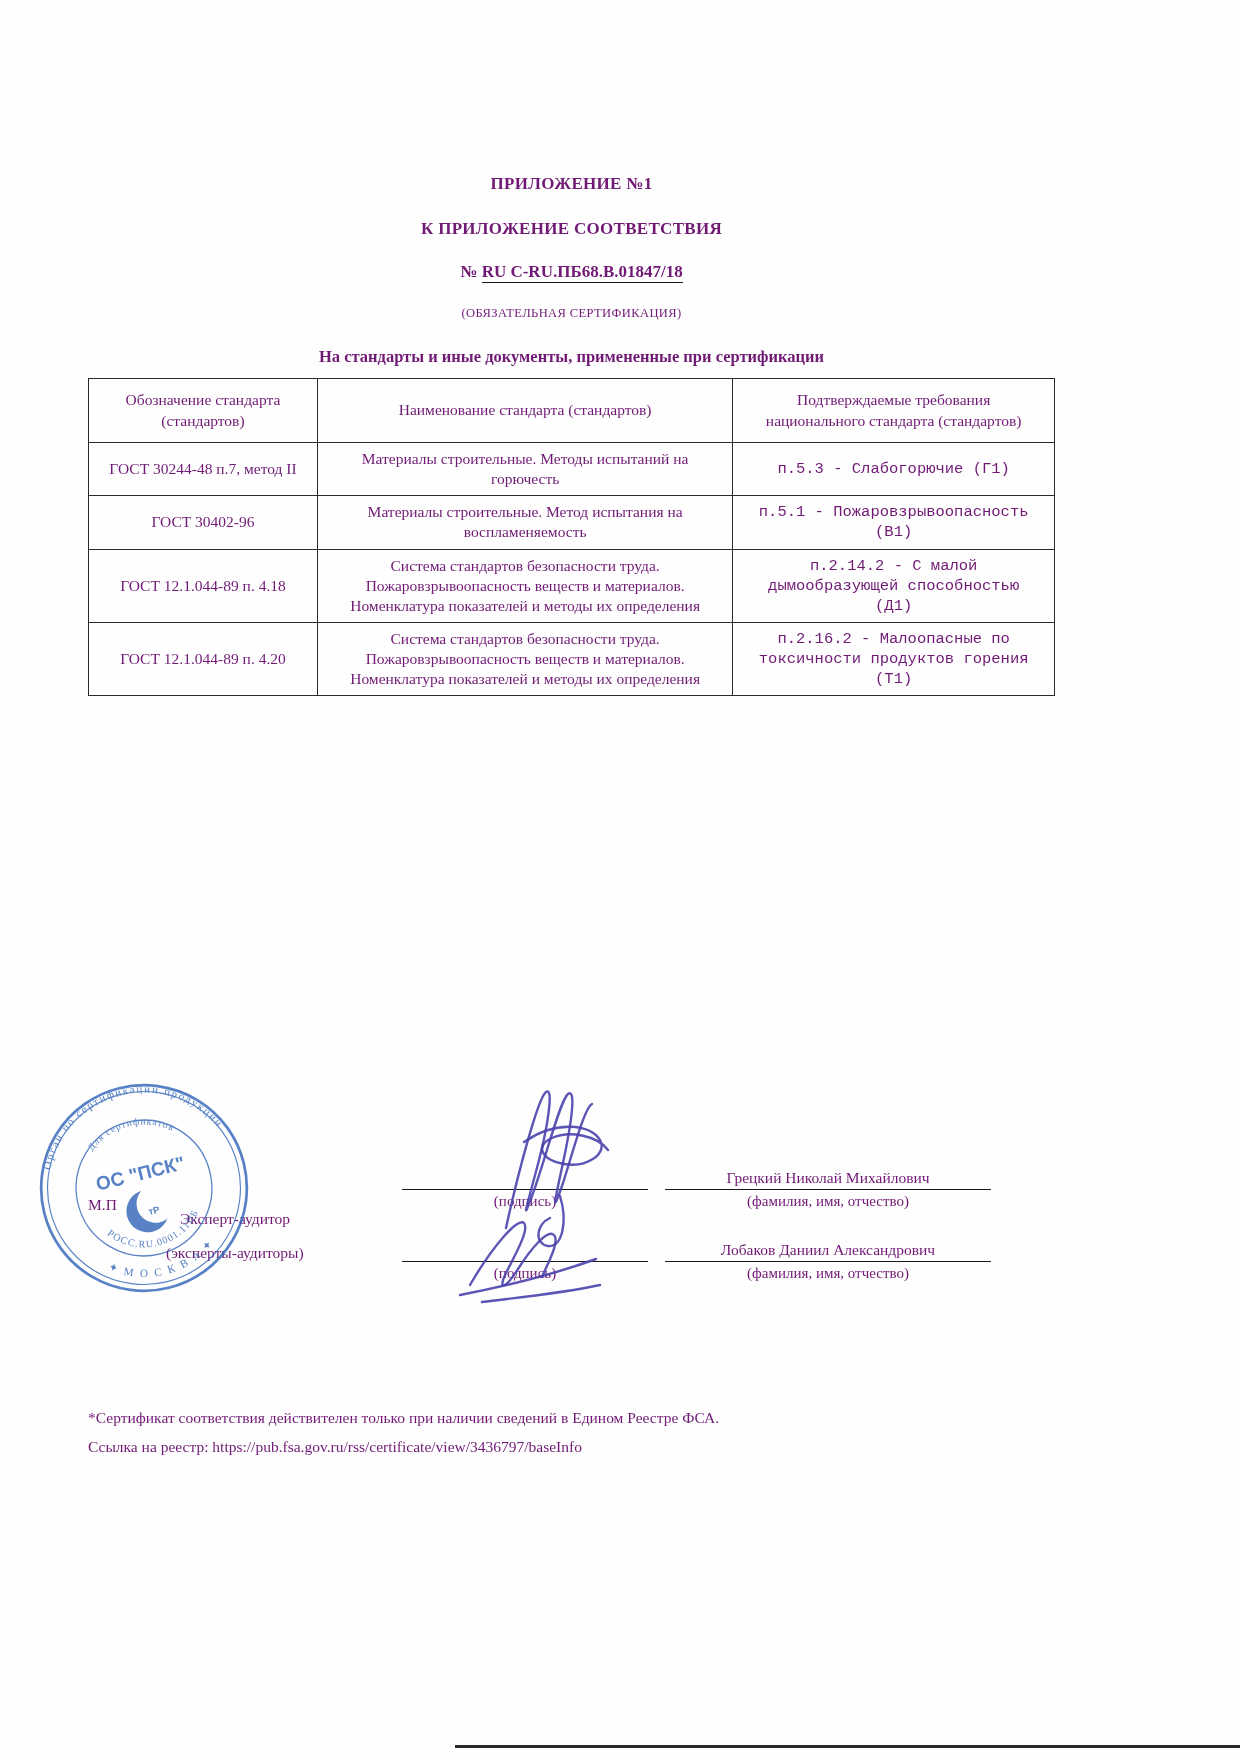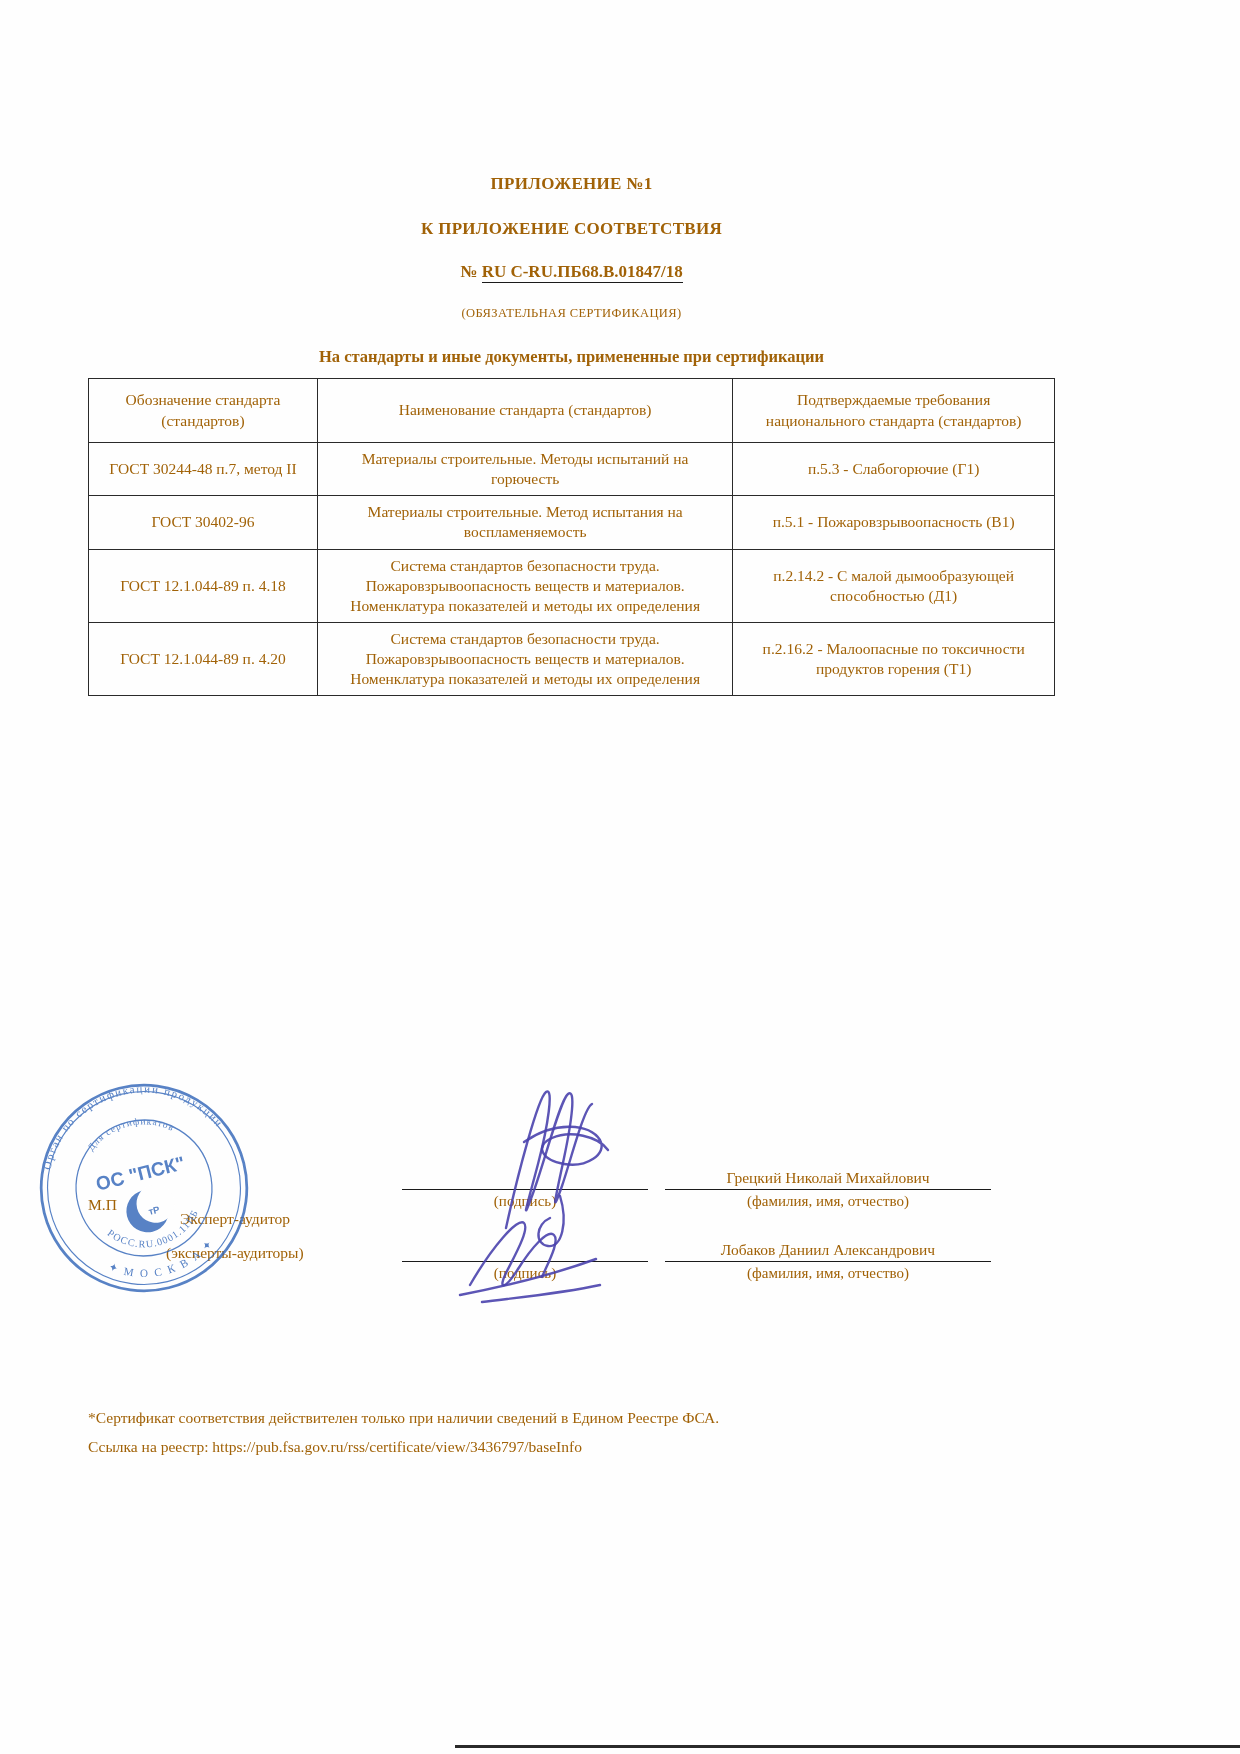--- a/index.html
+++ b/index.html
@@ -3,21 +3,21 @@
 <meta charset="utf-8">
 <style>
   * { box-sizing: border-box; margin: 0; padding: 0; }
   html, body { background: #e8e8e8; }
   body { font-family: "Liberation Serif", "DejaVu Serif", serif; }
   .page {
     position: relative;
     width: 1240px;
     height: 1754px;
     background: #fefefe;
-    color: #a16207;
+    color: #701a75;
     overflow: hidden;
     margin: 0 auto;
   }
 
   
   .titles {
     position: absolute;
     left: 88px;
     top: 174px;
     width: 967px;
@@ -42,21 +42,21 @@
   }
   table.standards th, table.standards td {
     border: 1.4px solid #2a2a2a;
     text-align: center;
     vertical-align: middle;
     padding: 6px 14px;
   }
   table.standards th { font-weight: normal; height: 64px; }
   table.standards td.c1 { width: 23.7%; }
   table.standards td.c2 { width: 43.0%; }
-  table.standards td.c3 { width: 33.3%; }
+  table.standards td.c3 { width: 33.3%; font-family: Liberation Mono, monospace; }
 
   
   .sig-area { position: absolute; left: 0; top: 0; width: 1240px; height: 1754px; pointer-events: none; }
   .role-block {
     position: absolute;
     left: 96px; top: 1128px; width: 256px;
     font-size: 15.5px; text-align: center; line-height: 1.4;
   }
   .mp-label { position: absolute; left: 88px; top: 1196px; font-size: 15.5px; }
   .role2-line1 { position: absolute; left: 180px; top: 1210px; font-size: 15.5px; }

